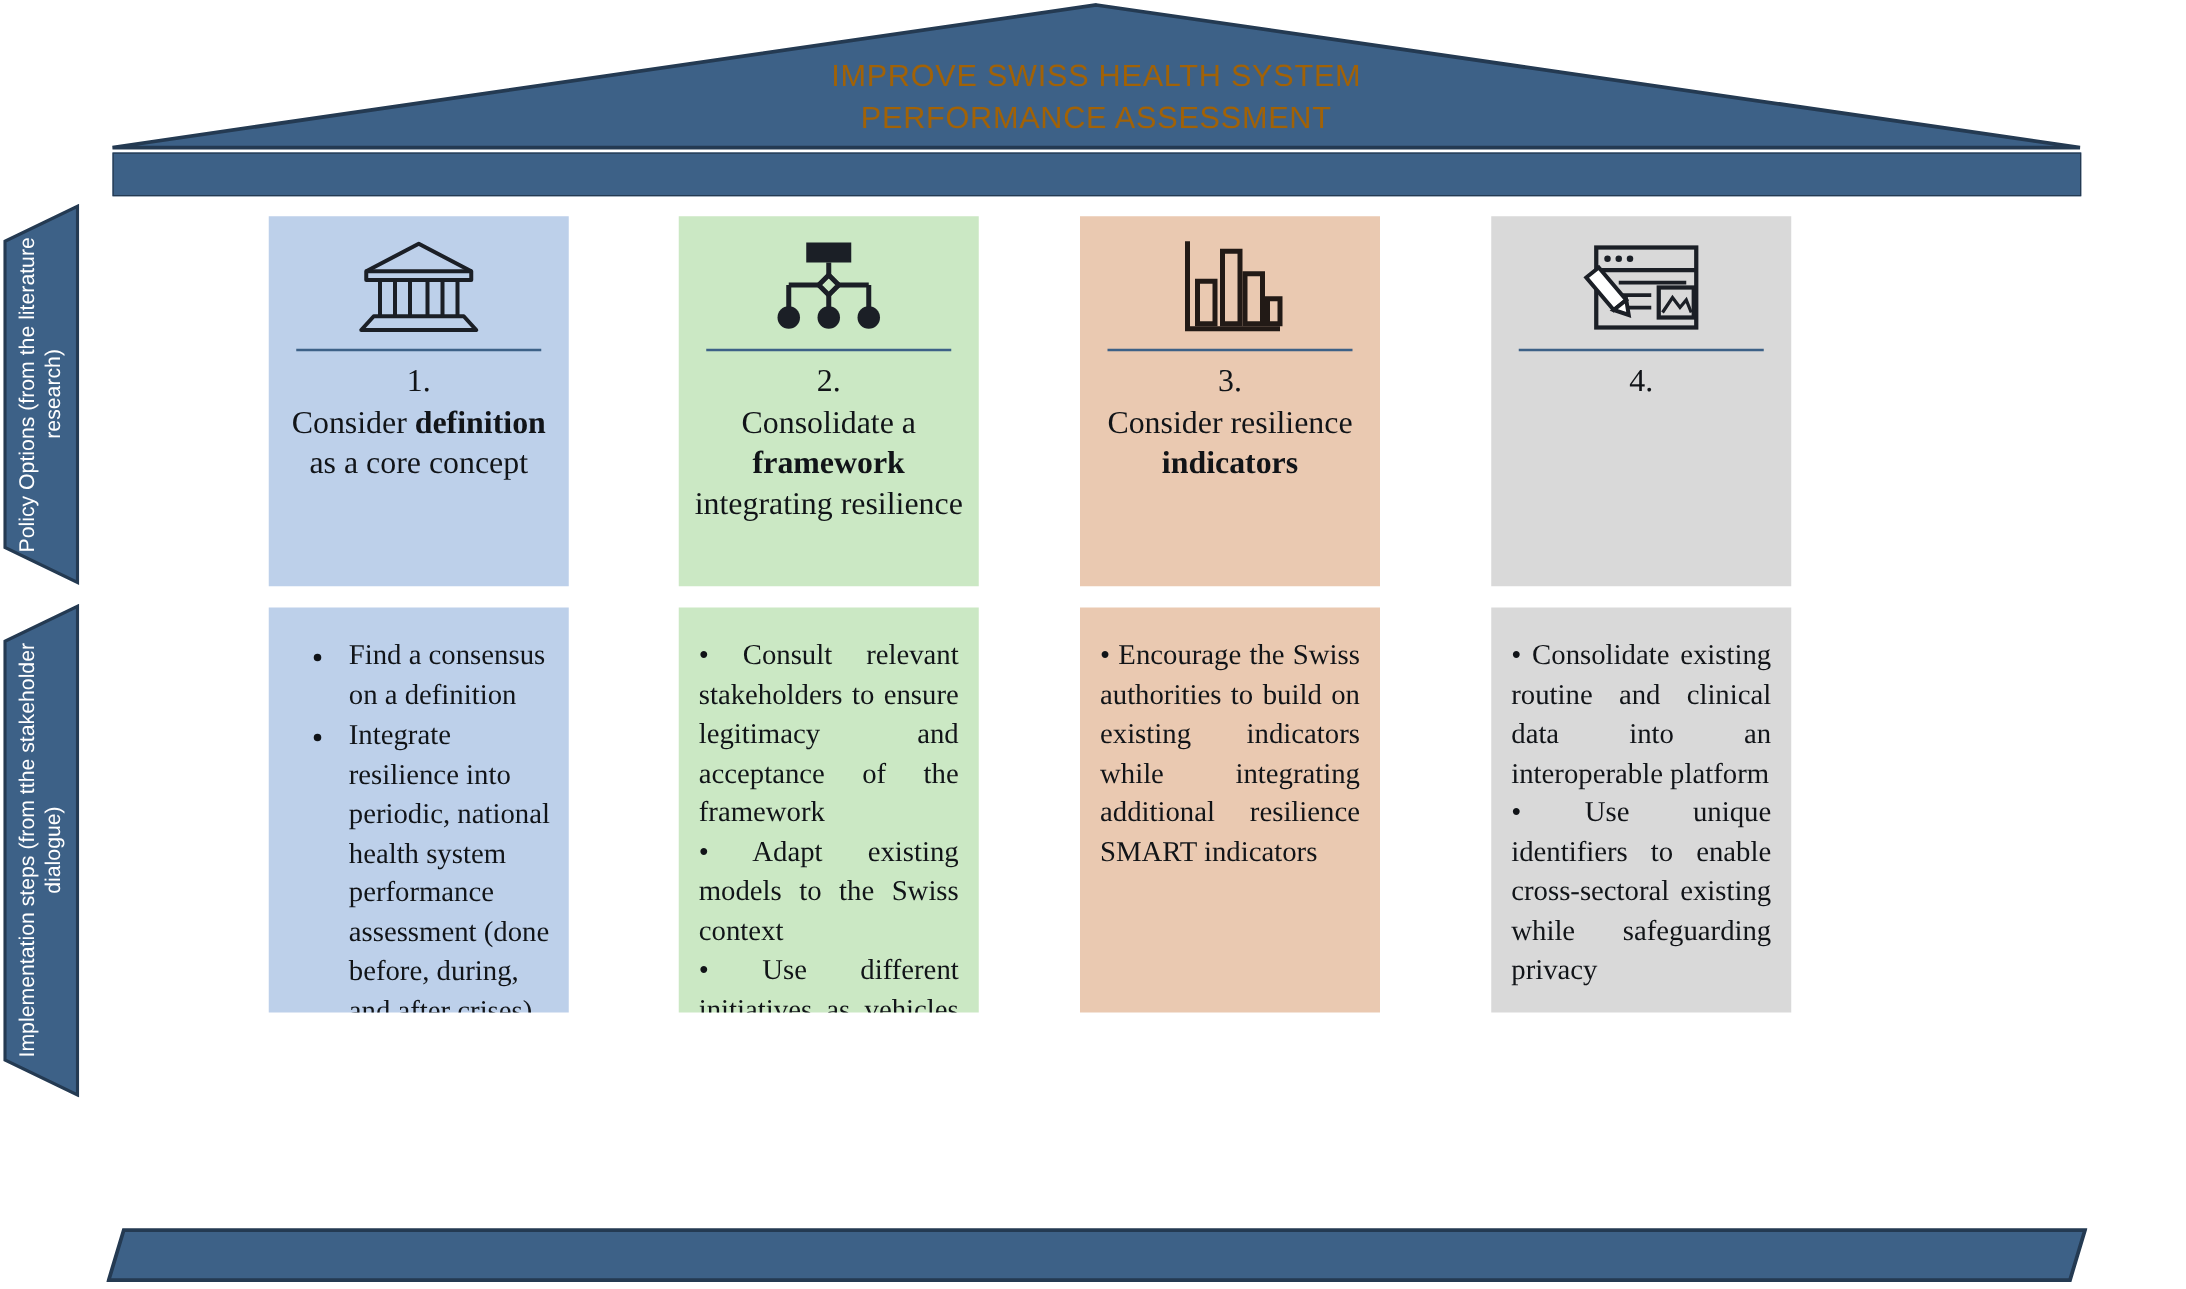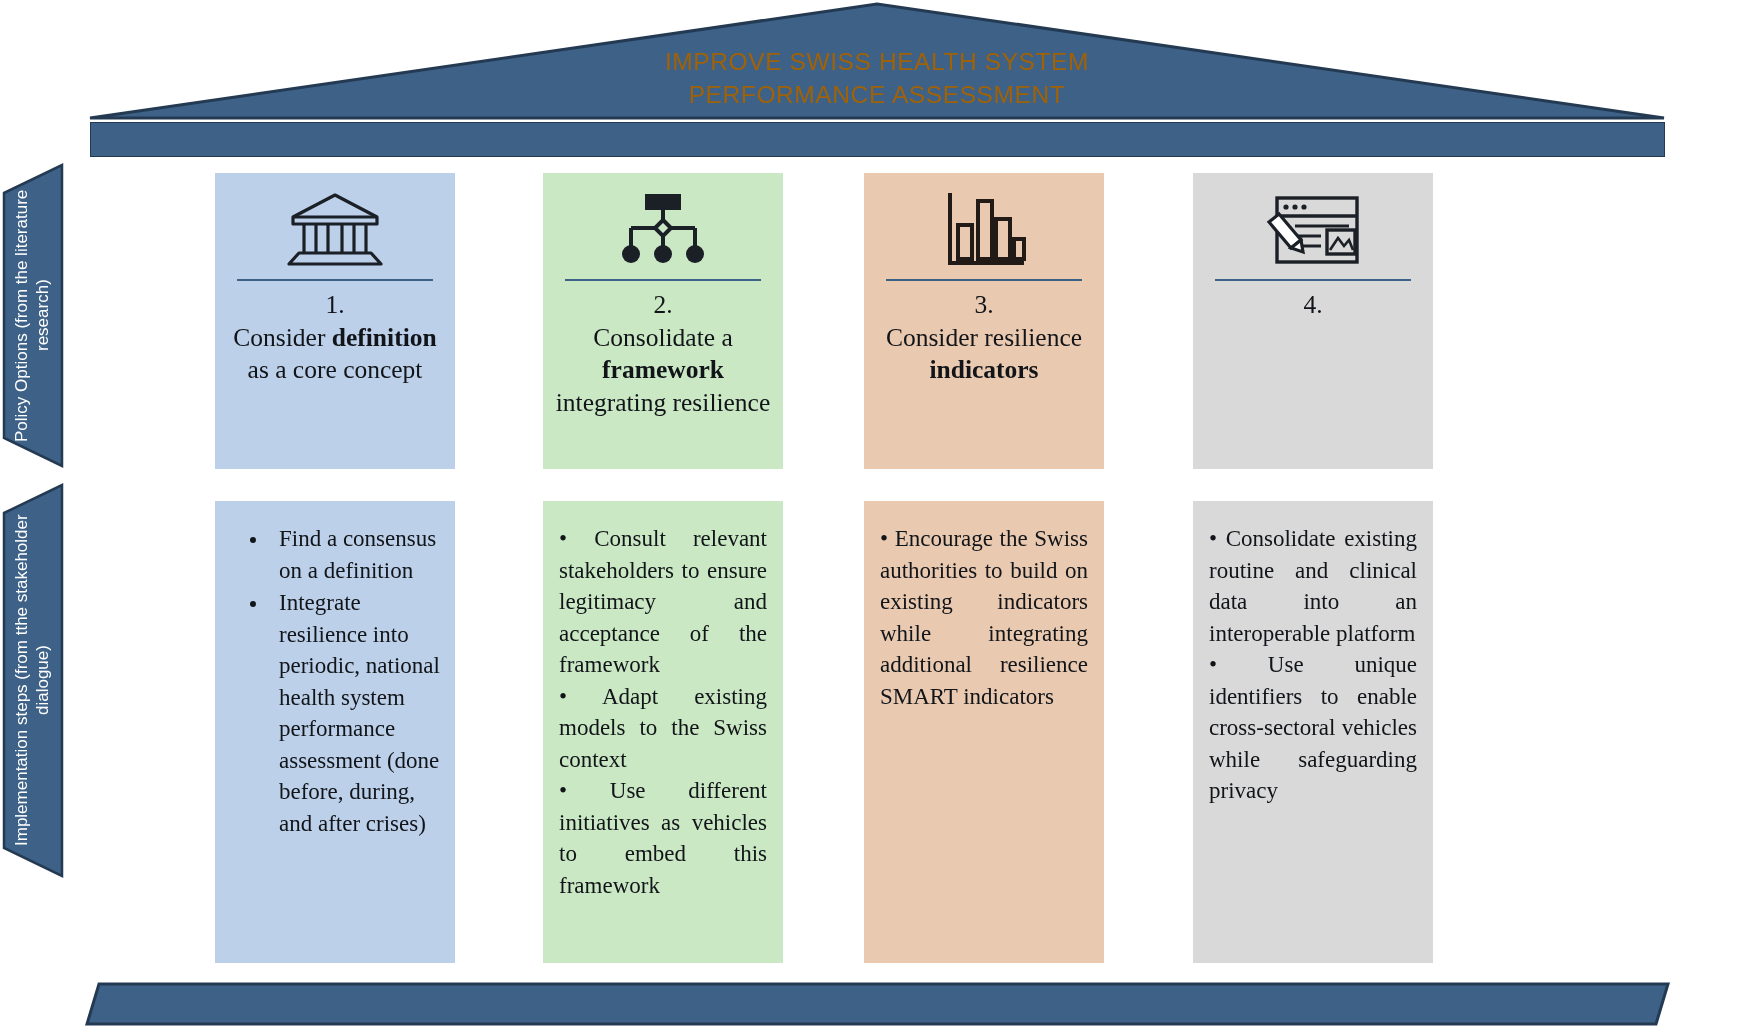--- a/index.html
+++ b/index.html
@@ -75,22 +75,22 @@
     width:196px;height:0;border-top:2.5px solid #3d6187;margin:2px 0 8px 0;
   }
   .head-text{
     text-align:center;
     font-size:25.5px;line-height:1.28;color:#111418;
     font-family:"Liberation Serif", serif;
   }
   .head-text b{font-weight:bold;}
 
   .card-bottom{
-    margin-top:32px;
-    height:462px;
+    margin-top:17px;
+    height:324px;
     padding:22px 16px 10px 16px;
     font-size:23px;line-height:1.37;color:#111418;
     font-family:"Liberation Serif", serif;
     text-align:justify;
   }
   .card-bottom.hanging{
     padding-left:24px;padding-right:10px;text-align:left;
   }
   .card-bottom p{margin:0;text-indent:0;}
   .card-bottom ul{margin:0;padding:0 0 0 30px;list-style:disc;}
@@ -252,21 +252,21 @@
         </g>
       </svg>
     </div>
     <div class="divider"></div>
     <div class="head-text">
       <div>4.</div>
     </div>
   </div>
   <div class="card card-bottom">
     <p>• <span>Consolidate existing routine and clinical data into an interoperable platform</span></p>
-    <p>• <span>Use unique identifiers to enable cross-sectoral vehicles while safeguarding privacy</span></p>
+    <p>• <span>Use unique identifiers to enable cross-sectoral existing while safeguarding privacy</span></p>
   </div>
 </div>
 
 <div id="base">
   <svg viewBox="0 0 1585 44" preserveAspectRatio="none">
     <polygon points="14,2 1583,2 1571,42 2,42" fill="#3d6187" stroke="#243a52" stroke-width="3"></polygon>
   </svg>
 </div>
 
 </body></html>

